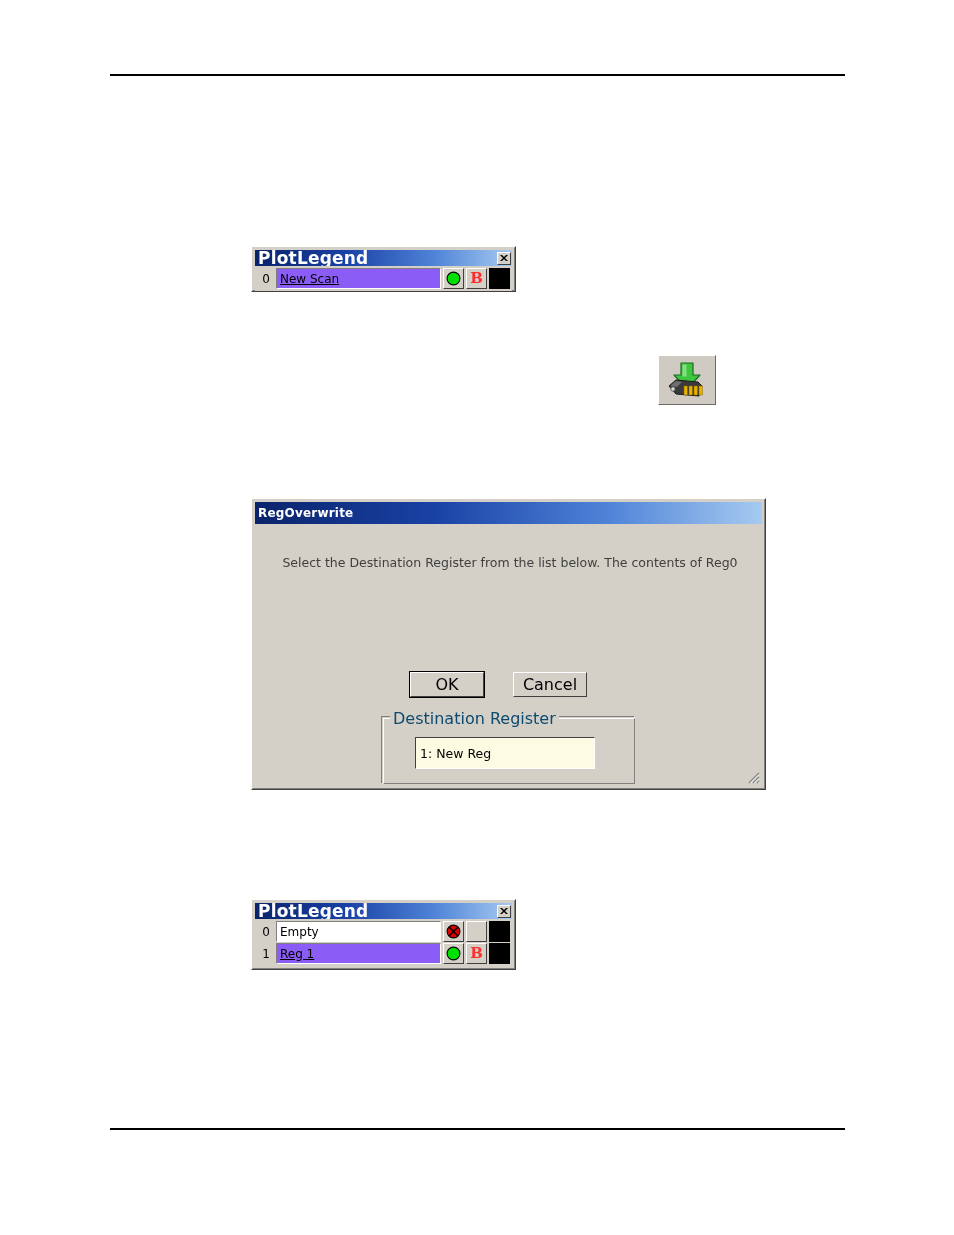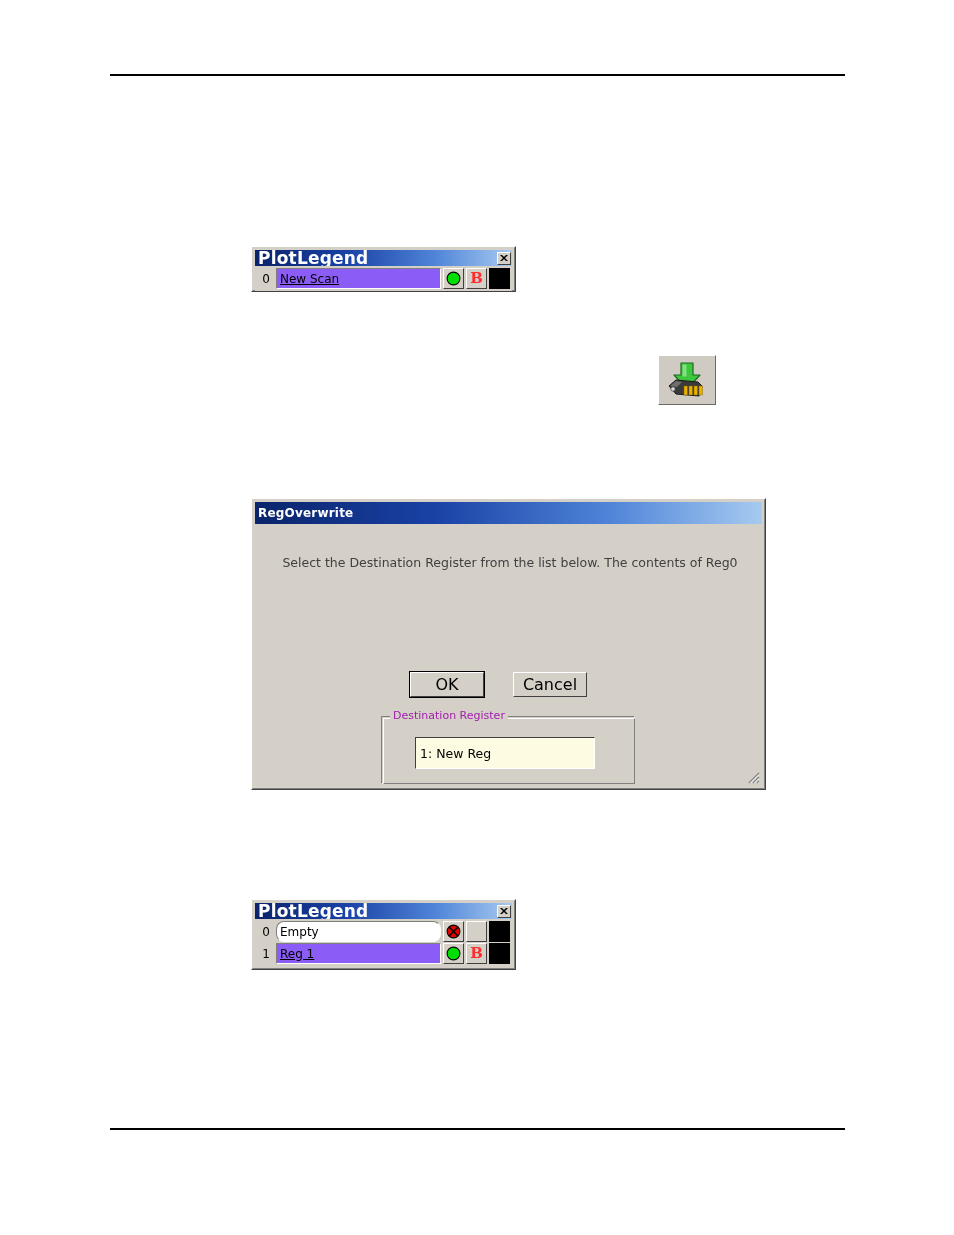--- a/index.html
+++ b/index.html
@@ -117,21 +117,21 @@
     font-family: "DejaVu Sans", sans-serif;
     font-size: 12px;
     color: #000;
     display: flex;
     align-items: center;
     padding-left: 3px;
     overflow: hidden;
     white-space: nowrap;
   }
   .legend-name.bg-grey { background: #8b5cf6; text-decoration: underline; }
-  .legend-name.bg-white { background: #ffffff; border-radius: 8px; }
+  .legend-name.bg-white { background: #ffffff; }
 
   .legend-btn {
     width: 21px;
     height: 21px;
     margin-left: 2px;
     flex: none;
     background: #d4d0c8;
     border-top: 1px solid #ffffff;
     border-left: 1px solid #ffffff;
     border-right: 1px solid #404040;
@@ -223,22 +223,22 @@
     border-bottom: 1px solid #808080;
     pointer-events: none;
   }
   .groupbox-title {
     position: absolute;
     left: 8px;
     top: -8px;
     background: #d4d0c8;
     padding: 0 3px;
     font-family: "DejaVu Sans", sans-serif;
-    font-size: 11px;
-    color: #a21caf;
+    font-size: 16px;
+    color: #0c4a6e;
     z-index: 2;
   }
   .listbox {
     position: absolute;
     left: 33px;
     top: 20px;
     width: 180px;
     height: 32px;
     background: #fdfbe2;
     box-sizing: border-box;

